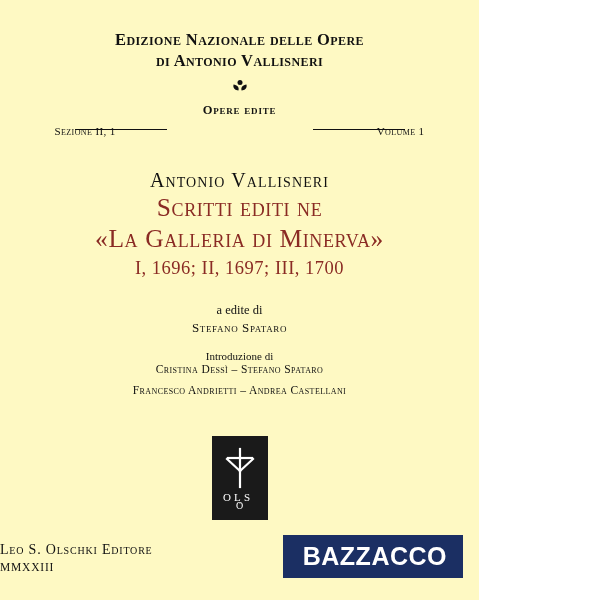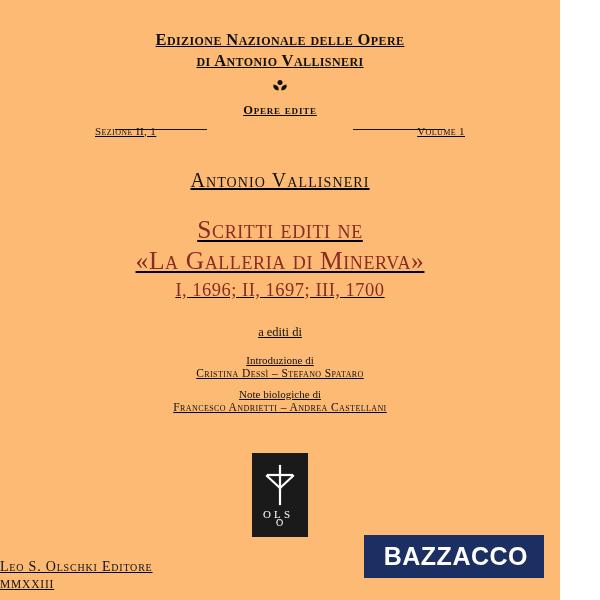--- a/index.html
+++ b/index.html
@@ -8,25 +8,24 @@
   }
   body {
     width: 600px;
     height: 600px;
     background: #ffffff;
     font-family: "Liberation Serif", serif;
     overflow: hidden;
   }
   .cover {
     position: relative;
-    width: 560px;
+    width: 479px;
     height: 600px;
-    background: #fdba74;
+    background: #fef9c3;
     box-sizing: border-box;
-    text-decoration: underline;
   }
 
   
   .series-block {
     padding-top: 30px;
     text-align: center;
     color: #1a1a1a;
   }
   .series-title {
     font-family: "Liberation Serif", serif;
@@ -109,21 +108,20 @@
     font-variant: small-caps;
     font-size: 20px;
     letter-spacing: 1.1px;
     color: #111;
     margin-top: 32px;
   }
 
   
   .title-block {
     text-align: center;
-    margin-top: 22px;
     color: #7d2b2b;
   }
   .title-line1,
   .title-line2 {
     font-variant: small-caps;
     font-weight: normal;
     font-size: 25.5px;
     letter-spacing: 0.6px;
     line-height: 1.22;
     color: #8a2b24;
@@ -245,29 +243,29 @@
 
   <div class="author">Antonio Vallisneri</div>
 
   <div class="title-block">
     <div class="title-line1">Scritti editi ne</div>
     <div class="title-line2">«La Galleria di Minerva»</div>
     <div class="title-line3">I, 1696; II, 1697; III, 1700</div>
   </div>
 
   <div class="credits">
-    <div class="acura">a editi di</div>
+    <div class="acura">a edite di</div>
+    <div class="curator">Stefano Spataro</div>
 
     <div class="grp">
       <div class="lbl">Introduzione di</div>
       <div class="names">Cristina Dessì – Stefano Spataro</div>
     </div>
 
     <div class="grp second">
-      <div class="lbl">Note biologiche di</div>
       <div class="names">Francesco Andrietti – Andrea Castellani</div>
     </div>
   </div>
 
   <div class="logo-wrap">
     <div class="logo-inner">
       <svg class="logo-svg" width="46" height="70" viewBox="0 0 46 70">
         <g stroke="#ffffff" stroke-width="2.2" fill="none" stroke-linecap="square">
           <line x1="23" y1="6" x2="23" y2="44"></line>
           <line x1="11" y1="15" x2="35" y2="15"></line>

